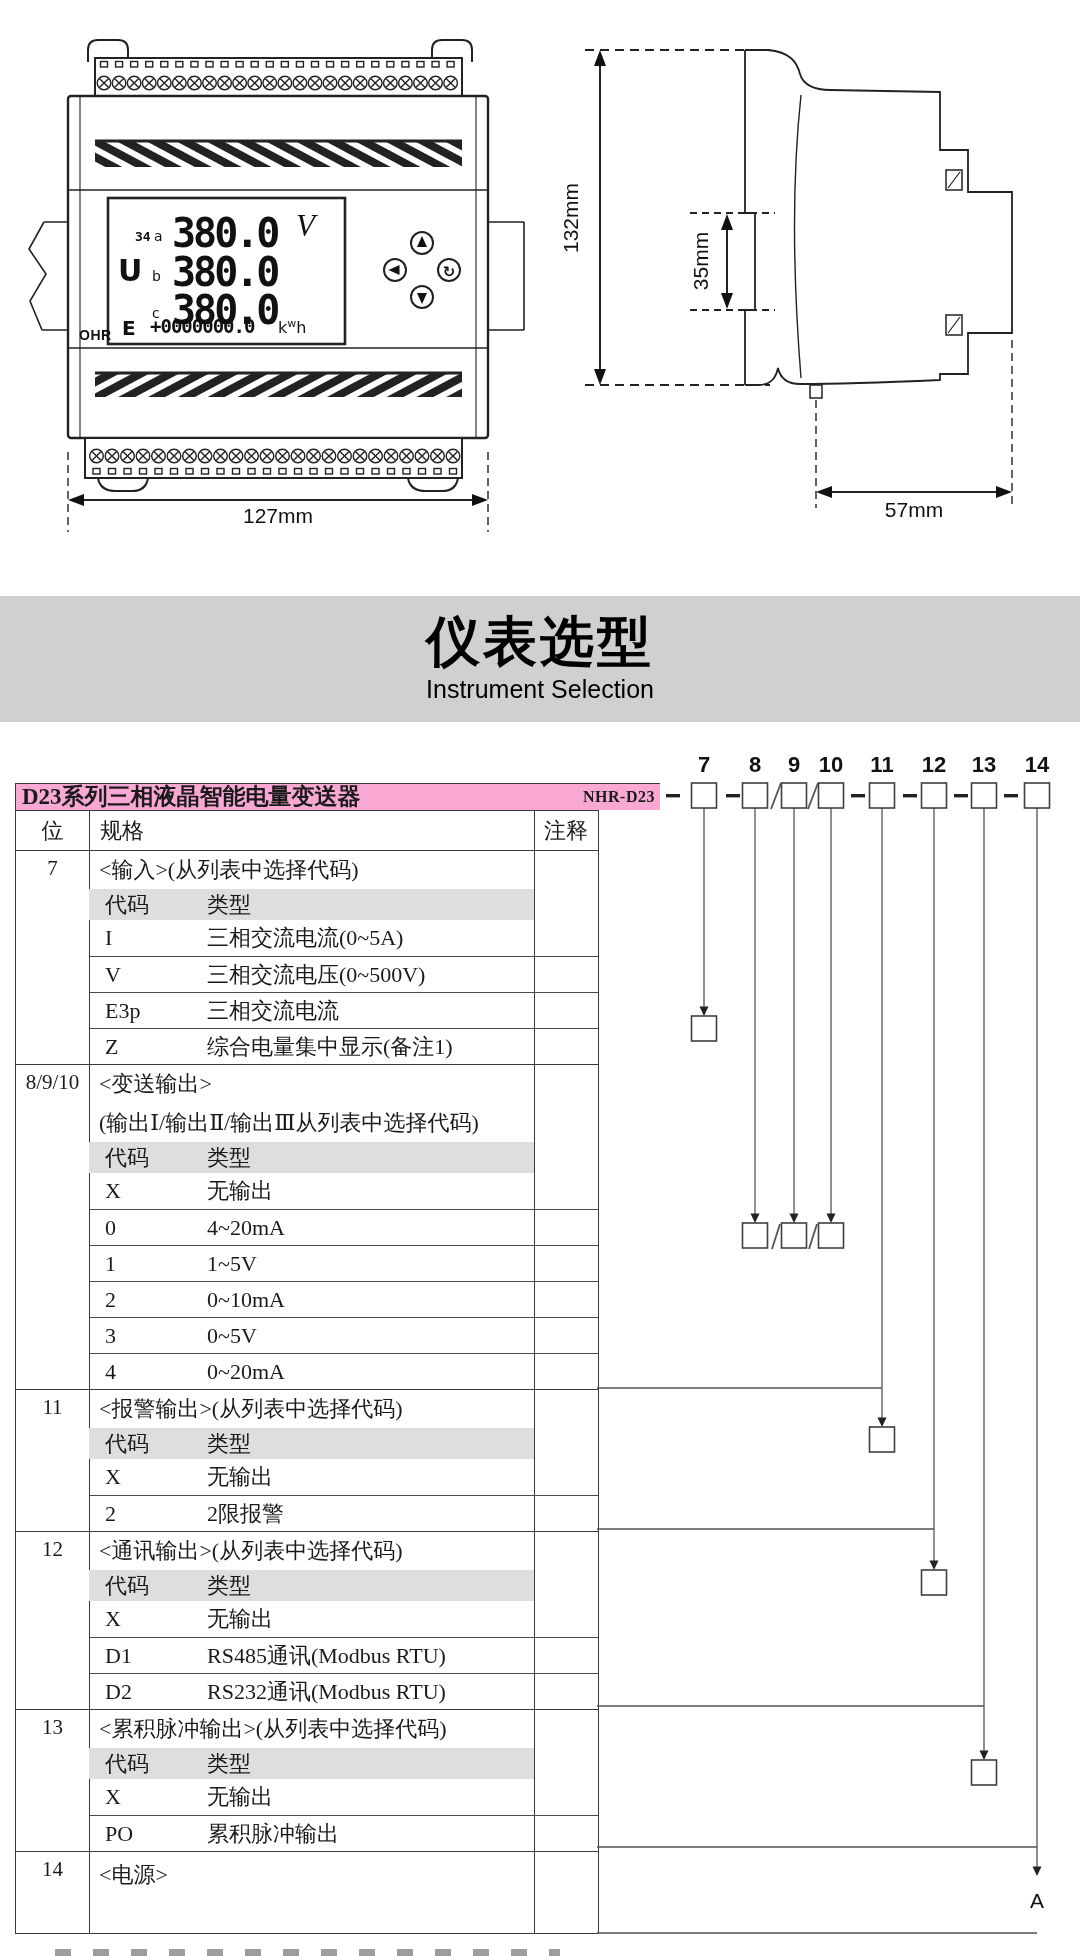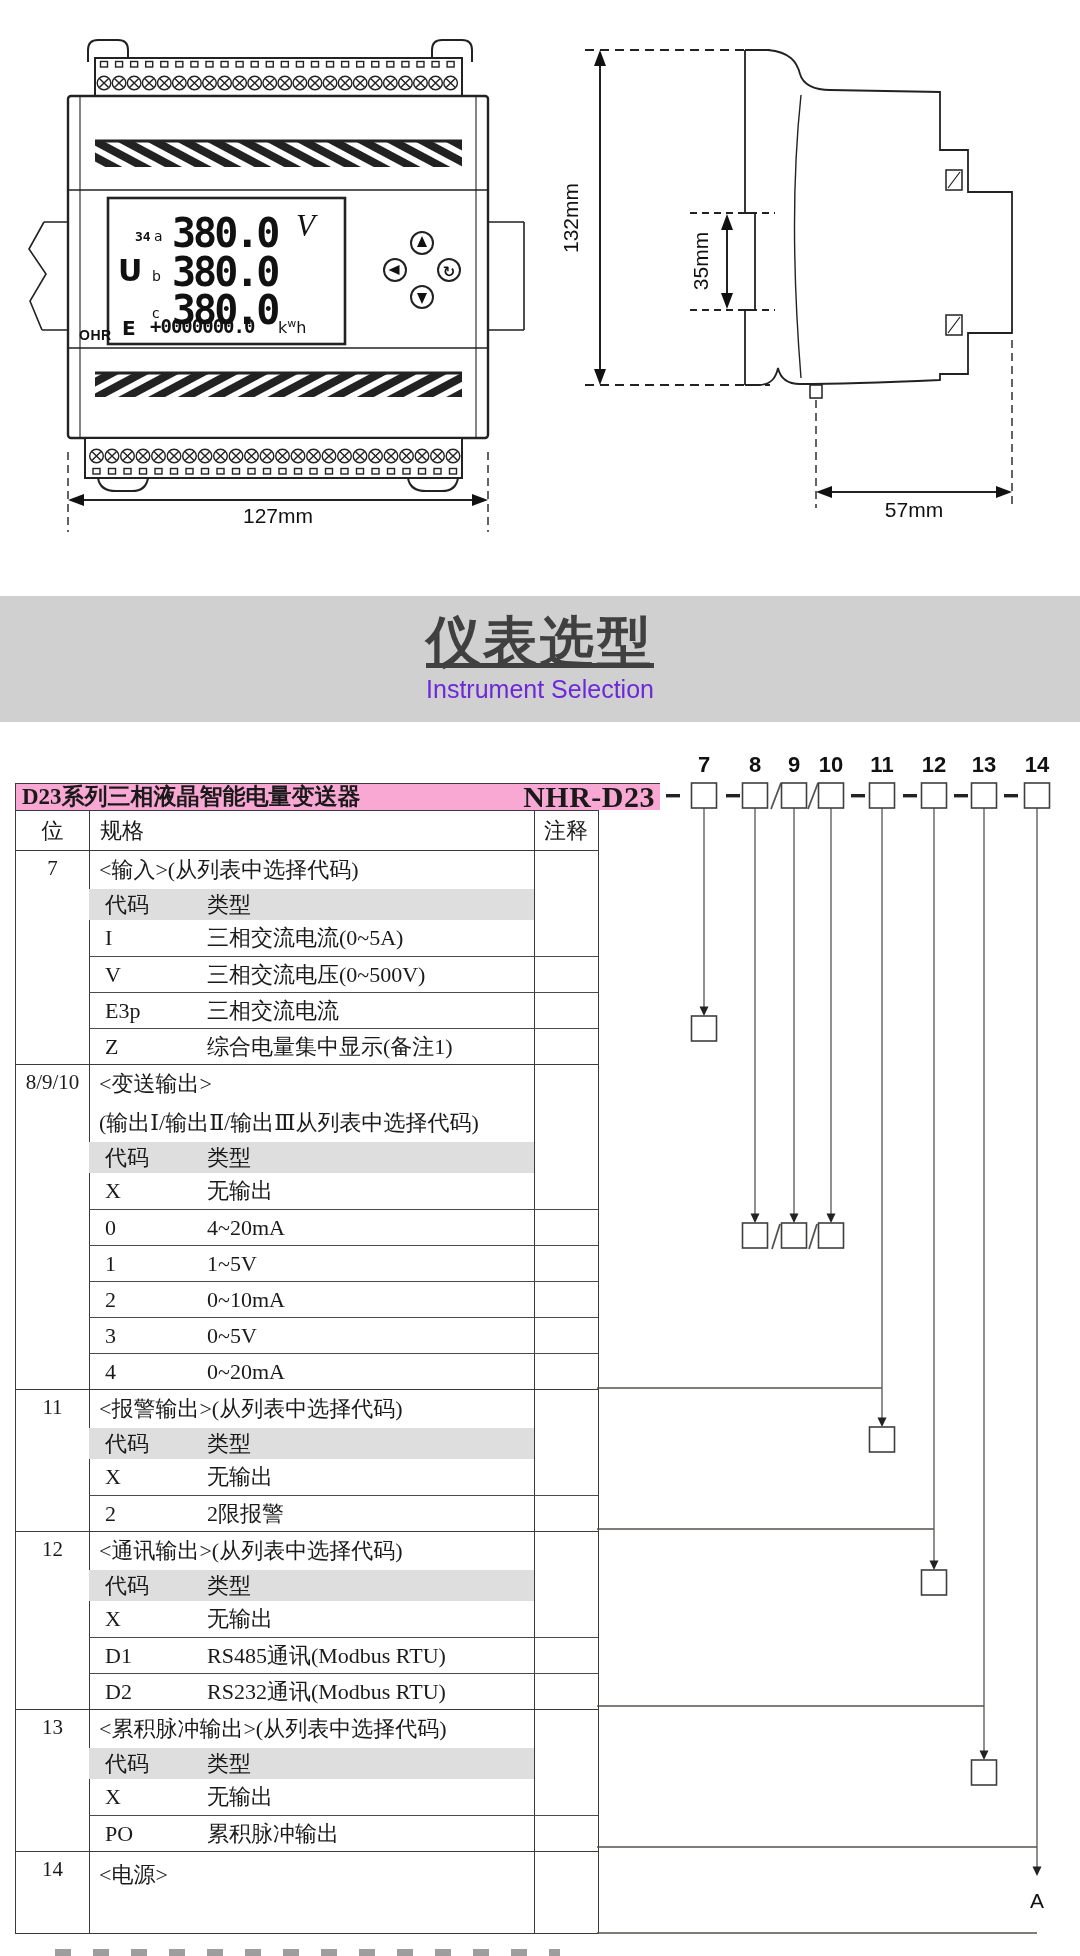--- a/index.html
+++ b/index.html
@@ -1,26 +1,26 @@
 <!DOCTYPE html>
 <html><head>
 <meta charset="utf-8">
 <style>
   html,body{margin:0;padding:0;background:#ffffff;}
   #page{position:relative;width:1080px;height:1956px;background:#fff;overflow:hidden;
         font-family:"Liberation Serif","DejaVu Serif",serif;color:#1a1a1a;}
   svg{position:absolute;left:0;top:0;}
   .banner{position:absolute;left:0;top:596px;width:1080px;height:126px;background:#d0d0d0;text-align:center;}
-  .banner h1{margin:10px 0 0 0;font:700 54px "Liberation Sans","DejaVu Sans",sans-serif;letter-spacing:3px;color:#404040;text-decoration:underline;}
-  .banner .sub{margin-top:-4px;font:400 25px "Liberation Sans","DejaVu Sans",sans-serif;color:#6d28d9;}
+  .banner h1{margin:10px 0 0 0;font:700 54px "Liberation Sans","DejaVu Sans",sans-serif;letter-spacing:3px;color:#000000;}
+  .banner .sub{margin-top:-4px;font:400 25px "Liberation Sans","DejaVu Sans",sans-serif;color:#000000;}
   
   .thead{position:absolute;left:15px;top:783px;width:645px;height:27px;background:#f9a8d4;
          border-top:1px solid #3a3a3a;border-left:1px solid #3a3a3a;box-sizing:border-box;}
   .thead .ttl{position:absolute;left:6px;top:0;line-height:26px;font-size:23px;font-weight:700;}
-  .thead .model{position:absolute;right:5px;top:0;line-height:26px;font-size:30px;font-weight:600;letter-spacing:.5px;}
+  .thead .model{position:absolute;right:5px;top:0;line-height:26px;font-size:16px;font-weight:600;letter-spacing:.5px;}
   
   #spec-table{position:absolute;left:15px;top:810px;width:582px;height:1123px;box-sizing:content-box;
               border-left:1px solid #3a3a3a;border-right:1px solid #3a3a3a;border-bottom:1px solid #3a3a3a;font-size:22px;}
   #spec-table .vline{position:absolute;top:0;bottom:0;width:1px;background:#3a3a3a;}
   .pos-row{position:relative;height:41px;border-top:1px solid #3a3a3a;border-bottom:1px solid #3a3a3a;box-sizing:border-box;}
   .pos-row span{position:absolute;top:0;line-height:39px;}
   .section{position:relative;}
   .section.bt{border-top:1px solid #3a3a3a;}
   .pos-label{position:absolute;left:0;top:5px;width:73px;text-align:center;font-size:21px;}
   .row{position:relative;margin-left:73px;box-sizing:border-box;}

